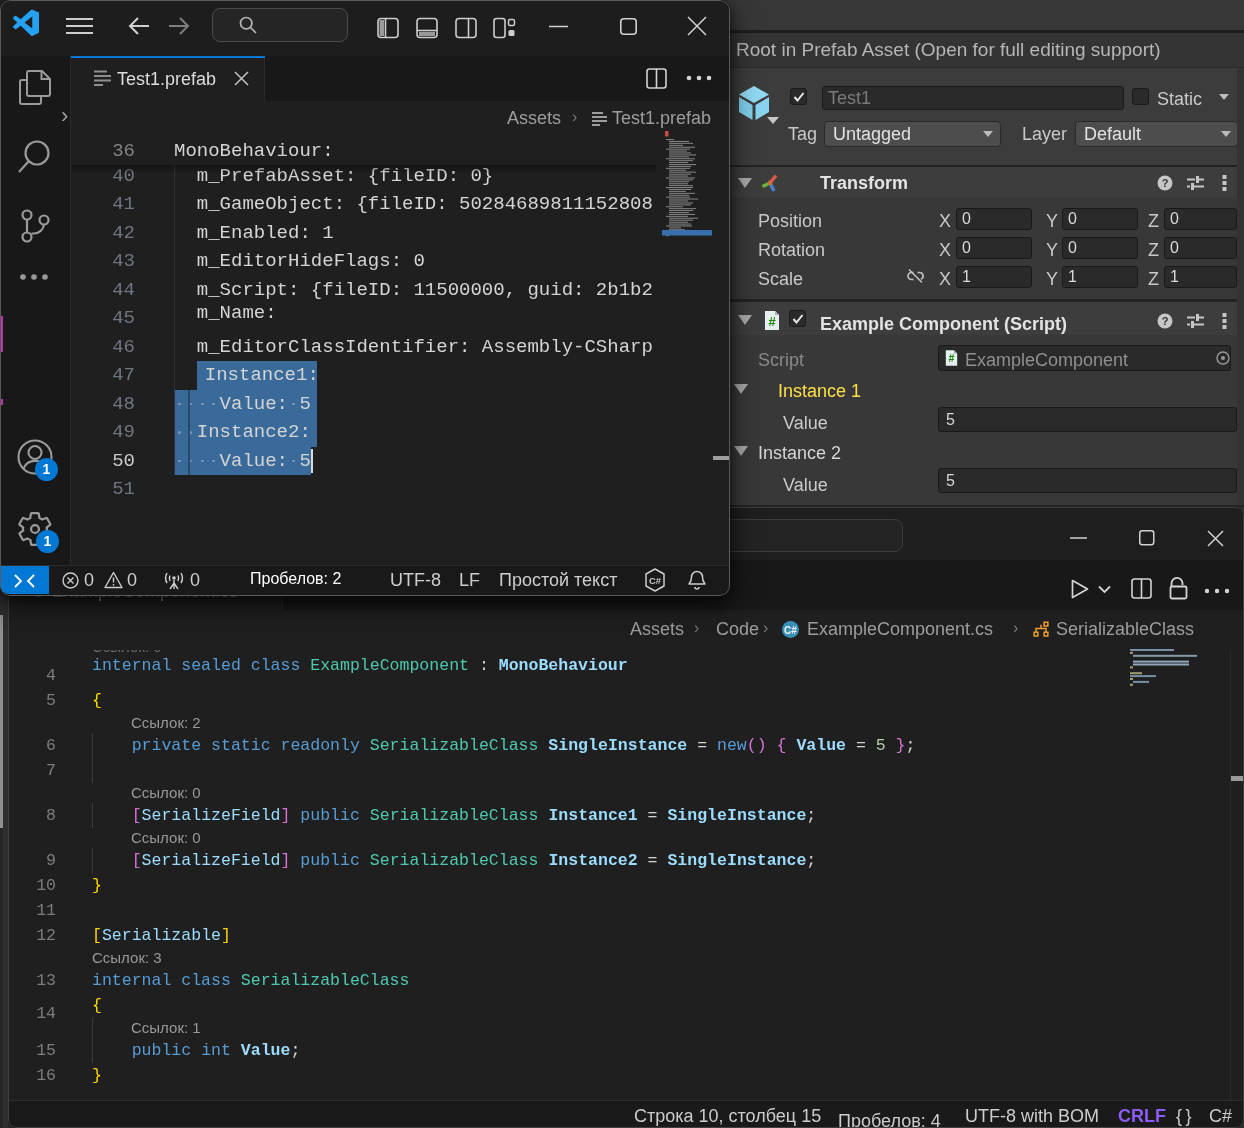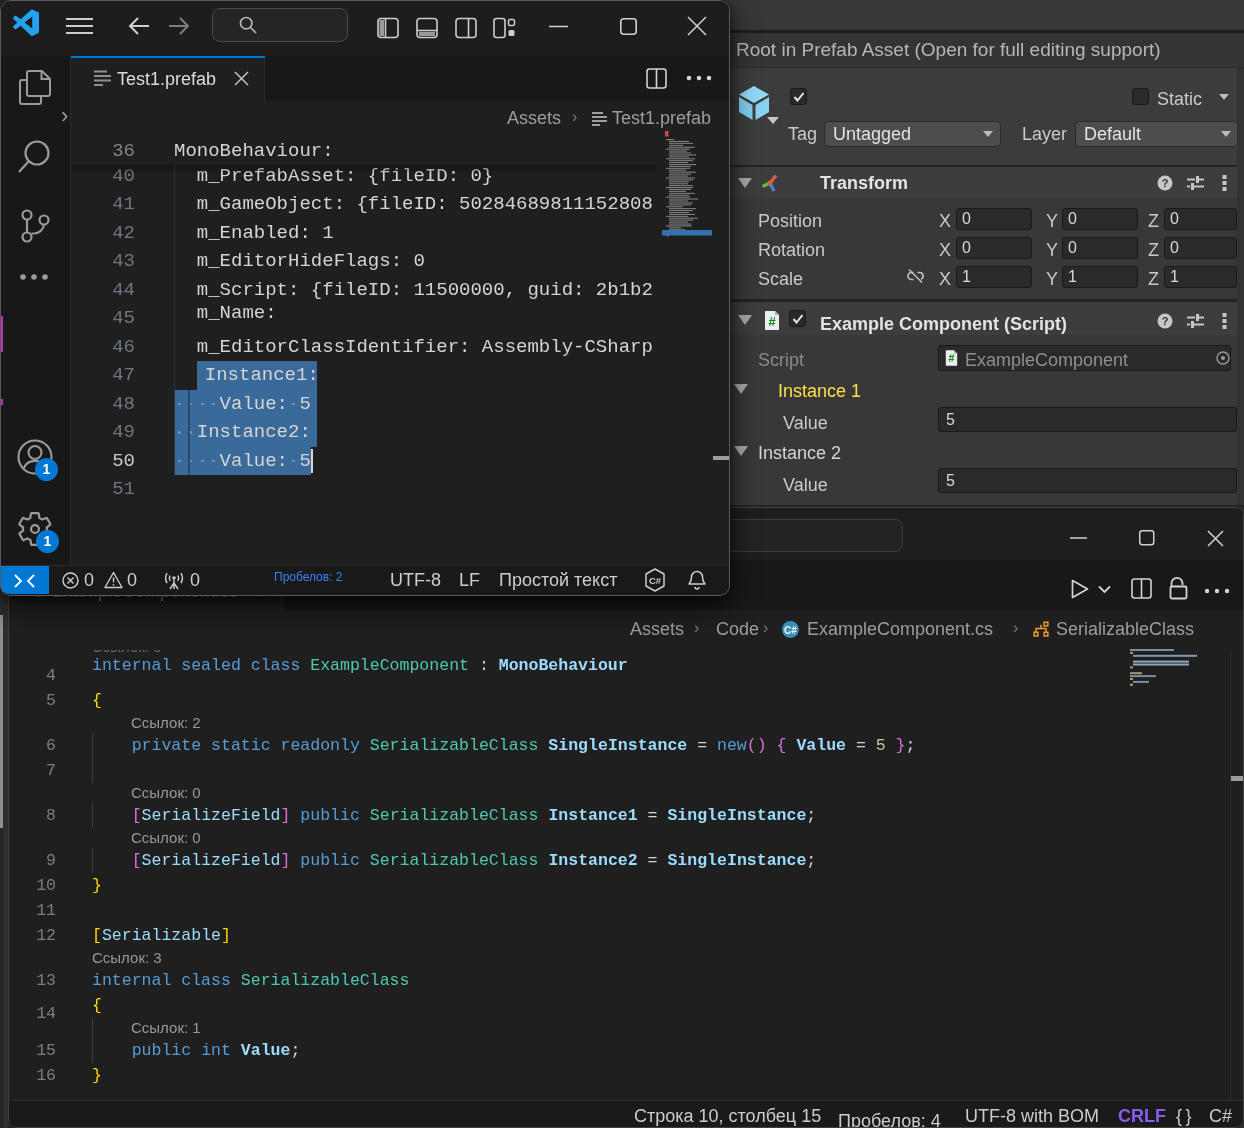--- a/index.html
+++ b/index.html
@@ -54,20 +54,21 @@
       <polygon points="1,12 14.5,20 14.5,35 1,27" fill="#7fcfee"></polygon>
       <polygon points="31,12 17.5,20 17.5,35 31,27" fill="#88d3f0"></polygon>
     </svg>
     <div class="abs" style="left:67px;top:117px;width:0;height:0;border-left:6px solid transparent;border-right:6px solid transparent;border-top:7.5px solid #c6c6c6;"></div>
 
     <div class="u-check" style="left:90px;top:88px;"></div>
     <svg class="abs" style="left:92px;top:90px;" width="14" height="14" viewBox="0 0 14 14">
         <path d="M2.5 7l3 3.5L11.5 3" stroke="#e8e8e8" stroke-width="2" fill="none"></path>
       </svg>
 
+    <div class="u-field" style="left:122px;top:86px;width:302px;height:24px;color:#7a7a7a;font-size:18px;line-height:22px;">Test1</div>
 
     <div class="u-check" style="left:432px;top:88px;"></div>
     <div class="u-label" style="left:457px;top:89px;">Static</div>
     <div class="u-caret" style="left:519px;top:94px;"></div>
 
     <div class="u-label" style="left:88px;top:124px;">Tag</div>
     <div class="u-drop" style="left:124px;top:121px;width:177px;height:26px;line-height:24px;">Untagged</div>
     <div class="u-caret" style="left:283px;top:131px;"></div>
     <div class="u-label" style="left:322px;top:124px;">Layer</div>
     <div class="u-drop" style="left:375px;top:121px;width:163px;height:26px;line-height:24px;">Default</div>
@@ -534,21 +535,21 @@
         <path d="M9.5 6.5 v5" stroke="#cdcdcd" stroke-width="1.4"></path>
         <circle cx="9.5" cy="13.8" r="0.9" fill="#cdcdcd"></circle>
       </svg>
     <div class="abs" style="left:127px;top:570px;color:#cdcdcd;font-size:18px;">0</div>
     <svg class="abs" style="left:162px;top:570px;" width="24" height="21" viewBox="0 0 24 21">
 <path d="M5 3 a 10 10 0 0 0 0 10 M19 3 a 10 10 0 0 1 0 10 M8 5.5 a 6 6 0 0 0 0 5.5 M16 5.5 a 6 6 0 0 1 0 5.5" stroke="#cdcdcd" stroke-width="1.5" fill="none"></path>
 <circle cx="12" cy="8" r="1.8" fill="#cdcdcd"></circle>
         <path d="M12 10 v9 M12 13 l-4 6 M12 13 l4 6" stroke="#cdcdcd" stroke-width="1.4" fill="none"></path>
 </svg>
     <div class="abs" style="left:190px;top:570px;color:#cdcdcd;font-size:18px;">0</div>
-    <div class="abs" style="left:274px;top:570px;color:#3b82f6;font-size:12px;">Пробелов: 2</div>
+    <div class="abs" style="left:250px;top:570px;color:#ffffff;font-size:16px;">Пробелов: 2</div>
     <div class="abs" style="left:390px;top:570px;color:#cdcdcd;font-size:18px;">UTF-8</div>
     <div class="abs" style="left:459px;top:570px;color:#cdcdcd;font-size:18px;">LF</div>
     <div class="abs" style="left:499px;top:570px;color:#cdcdcd;font-size:18px;">Простой текст</div>
     <svg class="abs" style="left:644px;top:568px;" width="22" height="24" viewBox="0 0 22 24">
         <path d="M11 1 L20 6 V18 L11 23 L2 18 V6 Z" stroke="#cdcdcd" stroke-width="1.5" fill="none" stroke-linejoin="round"></path>
         <text x="11" y="15.5" text-anchor="middle" font-size="9.5" font-weight="bold" fill="#cdcdcd" font-family="Liberation Sans">C#</text>
       </svg>
     <svg class="abs" style="left:688px;top:570px;" width="18" height="20" viewBox="0 0 18 20">
         <path d="M9 1.5 a 5.5 5.5 0 0 1 5.5 5.5 c0 4.5 1.8 6 2.5 7 H1 c0.7 -1 2.5 -2.5 2.5 -7 A 5.5 5.5 0 0 1 9 1.5 z" stroke="#cdcdcd" stroke-width="1.5" fill="none" stroke-linejoin="round"></path>
         <path d="M7 17 a 2 2 0 0 0 4 0" stroke="#cdcdcd" stroke-width="1.5" fill="none"></path>

